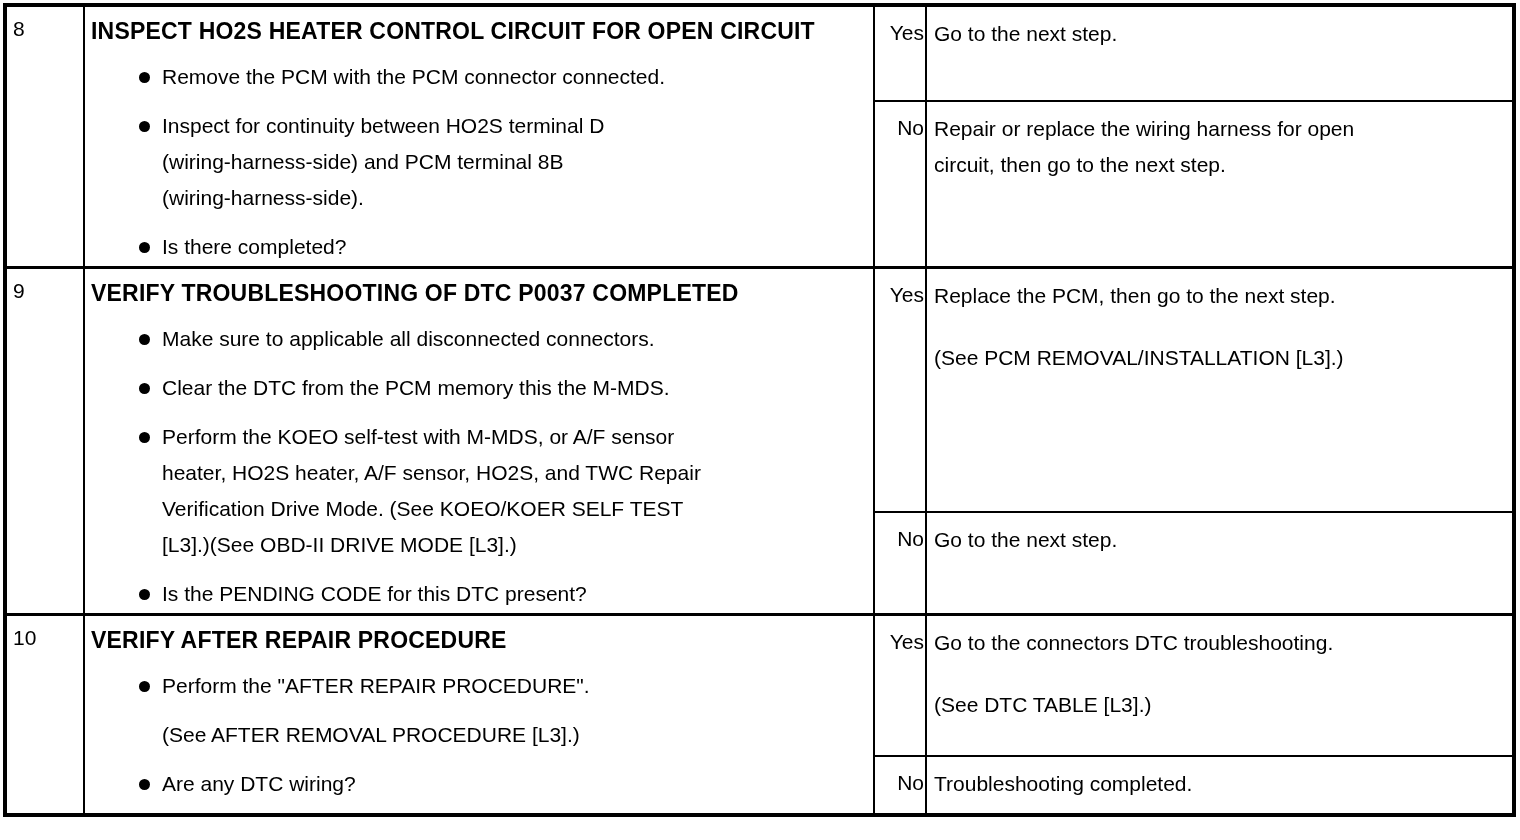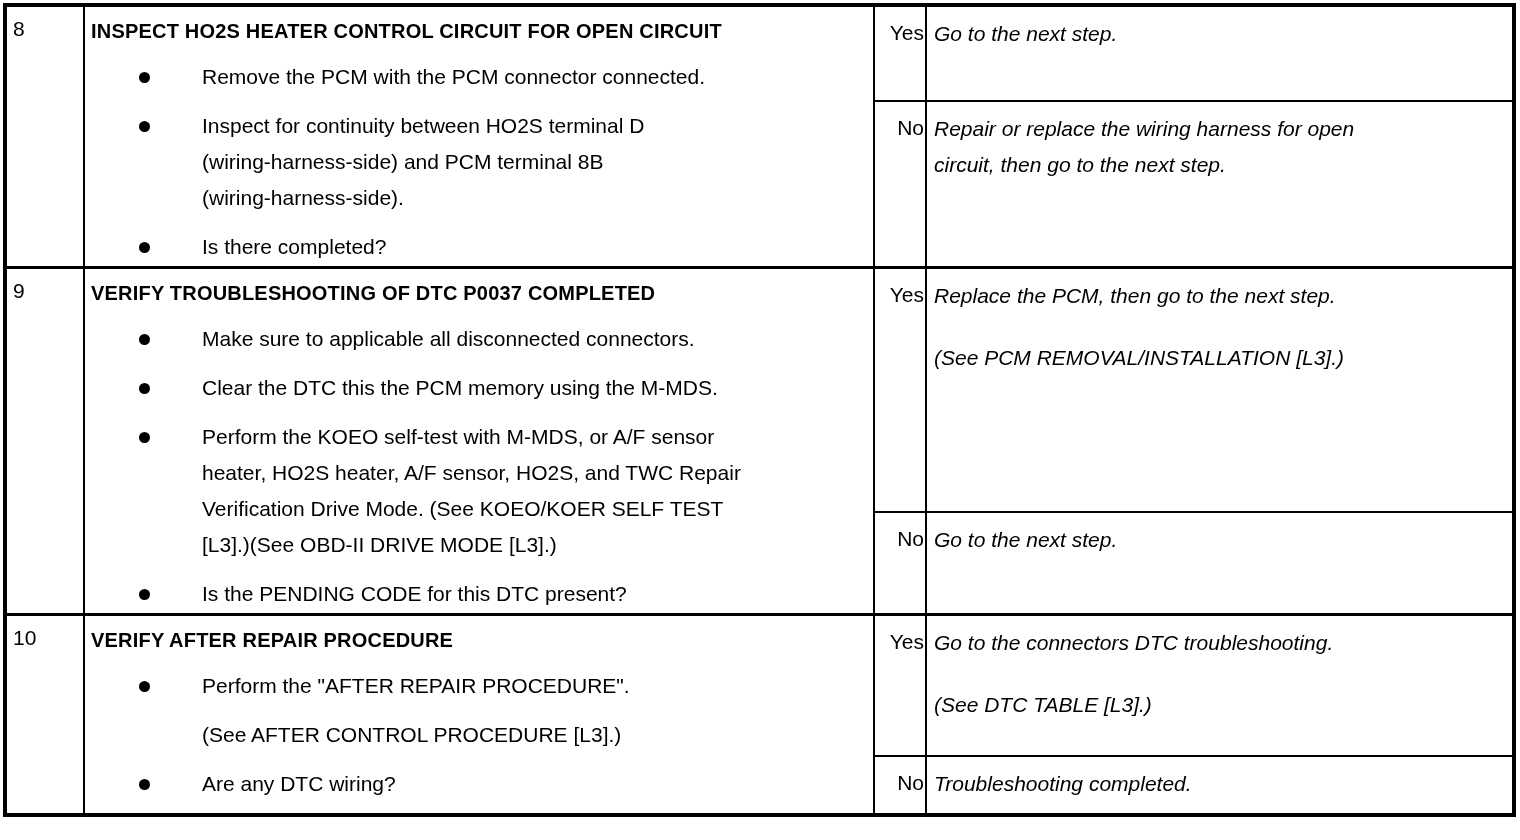--- a/index.html
+++ b/index.html
@@ -42,21 +42,21 @@
   .step-cell {
     font-size: 21px;
     line-height: 26px;
     padding: 9px 2px 0 6px !important;
   }
   .insp-cell {
     padding: 9px 4px 0 6px !important;
   }
   .insp-title {
     font-weight: bold;
-    font-size: 20px;
+    font-size: 23px;
     line-height: 30px;
     letter-spacing: 0.2px;
     white-space: nowrap;
   }
   .bullet-item {
     display: flex;
     margin: 13px 0 0 48px;
     font-size: 21px;
     line-height: 36px;
   }
@@ -66,33 +66,31 @@
     height: 11px;
     background: #000;
     border-radius: 50%;
     margin: 13px 12px 0 0;
   }
   .bullet-item.no-dot .bullet-dot {
     visibility: hidden;
   }
   .bullet-text {
     white-space: pre-line;
-    margin-left: 40px;
   }
   .yn-cell {
     font-size: 21px;
     line-height: 30px;
     padding: 11px 1px 0 3px !important;
     text-align: right;
   }
   .act-cell {
     font-size: 21px;
     line-height: 36px;
     padding: 9px 8px 0 7px !important;
-    font-style: italic;
   }
   .act-para {
     white-space: pre-line;
   }
   .act-para + .act-para {
     margin-top: 26px;
   }
   .act-para:empty {
     display: none;
   }
@@ -151,21 +149,21 @@
         <span>9</span>
       </td>
       <td rowspan="2" class="insp-cell">
         <div class="insp-title">VERIFY TROUBLESHOOTING OF DTC P0037 COMPLETED</div>
         <div class="bullet-item">
           <span class="bullet-dot"></span>
           <span class="bullet-text">Make sure to applicable all disconnected connectors.</span>
         </div>
         <div class="bullet-item">
           <span class="bullet-dot"></span>
-          <span class="bullet-text">Clear the DTC this the PCM memory using the M-MDS.</span>
+          <span class="bullet-text">Clear the DTC from the PCM memory this the M-MDS.</span>
         </div>
         <div class="bullet-item">
           <span class="bullet-dot"></span>
           <span class="bullet-text">Perform the KOEO self-test with M-MDS, or A/F sensor
 heater, HO2S heater, A/F sensor, HO2S, and TWC Repair
 Verification Drive Mode. (See KOEO/KOER SELF TEST
 [L3].)(See OBD-II DRIVE MODE [L3].)</span>
         </div>
         <div class="bullet-item">
           <span class="bullet-dot"></span>
@@ -191,21 +189,21 @@
         <span>10</span>
       </td>
       <td rowspan="2" class="insp-cell">
         <div class="insp-title">VERIFY AFTER REPAIR PROCEDURE</div>
         <div class="bullet-item">
           <span class="bullet-dot"></span>
           <span class="bullet-text">Perform the "AFTER REPAIR PROCEDURE".</span>
         </div>
         <div class="bullet-item no-dot">
           <span class="bullet-dot"></span>
-          <span class="bullet-text">(See AFTER CONTROL PROCEDURE [L3].)</span>
+          <span class="bullet-text">(See AFTER REMOVAL PROCEDURE [L3].)</span>
         </div>
         <div class="bullet-item">
           <span class="bullet-dot"></span>
           <span class="bullet-text">Are any DTC wiring?</span>
         </div>
       </td>
       <td class="yn-cell">Yes</td>
       <td class="act-cell">
         <div class="act-para">Go to the connectors DTC troubleshooting.</div>
         <div class="act-para">(See DTC TABLE [L3].)</div>

